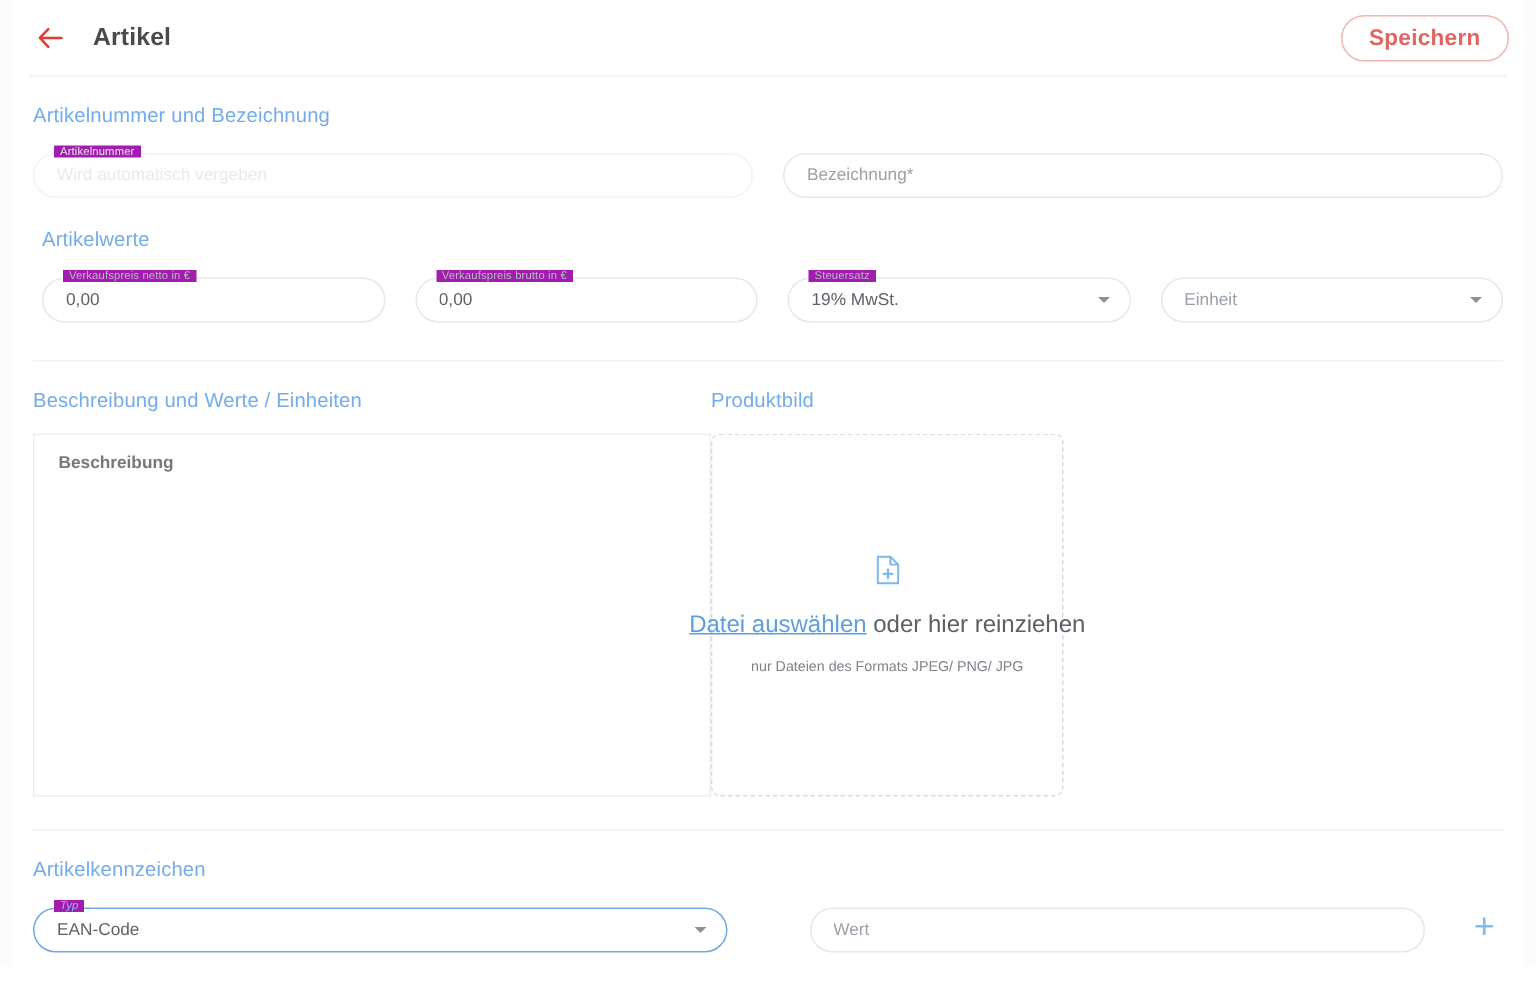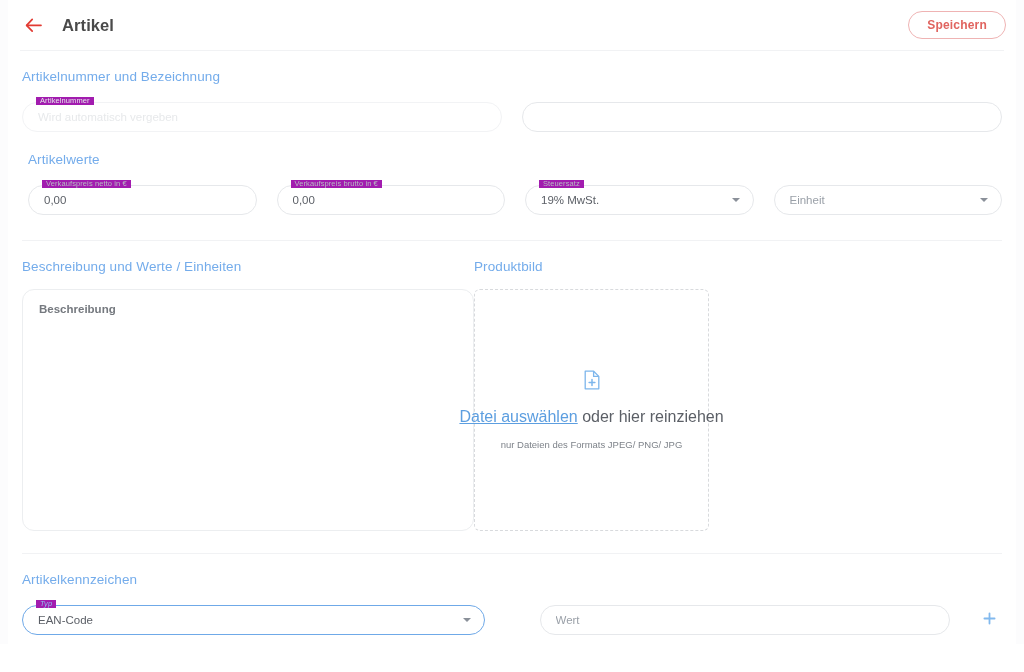--- a/index.html
+++ b/index.html
@@ -60,21 +60,21 @@
     font-weight: bold;
     color: #4a4a4a;
     letter-spacing: 0.1px;
     margin-left: 16px;
   }
   .header-spacer { flex: 1 1 auto; }
   .save-btn {
     border: 1px solid #efb3b3;
     background: #ffffff;
     color: #e0645f;
-    font-size: 12px;
+    font-size: 15px;
     font-weight: bold;
     font-family: inherit;
     padding: 7px 18px;
     border-radius: 16px;
     cursor: pointer;
     letter-spacing: 0.2px;
     line-height: 1;
   }
 
   .divider {
@@ -157,21 +157,21 @@
     height: 0;
     border-left: 4px solid transparent;
     border-right: 4px solid transparent;
     border-top: 4.5px solid #8a9099;
     z-index: 2;
   }
 
   
   .textarea-box {
     border: 1px solid #eceef0;
-    border-radius: 12px;
+    border-radius: 0;
     background: #ffffff;
     height: 242px;
     padding: 13px 16px;
   }
   .textarea-box .ta-placeholder {
     font-size: 11.5px;
     color: #75797f;
     font-weight: bold;
   }
 
@@ -247,20 +247,21 @@
         <div class="col">
           <div class="field disabled">
             <div class="box"></div>
             <div class="flabel">Artikelnummer</div>
             <div class="value placeholder">Wird automatisch vergeben</div>
           </div>
         </div>
         <div class="col">
           <div class="field">
             <div class="box"></div>
+            <div class="value placeholder">Bezeichnung*</div>
           </div>
         </div>
       </div>
     </div>
 
     <div style="padding:20px 22px 0 28px;">
       <div class="section-title">Artikelwerte</div>
 
       <div class="row" style="margin-top:18px;">
         <div class="col">

